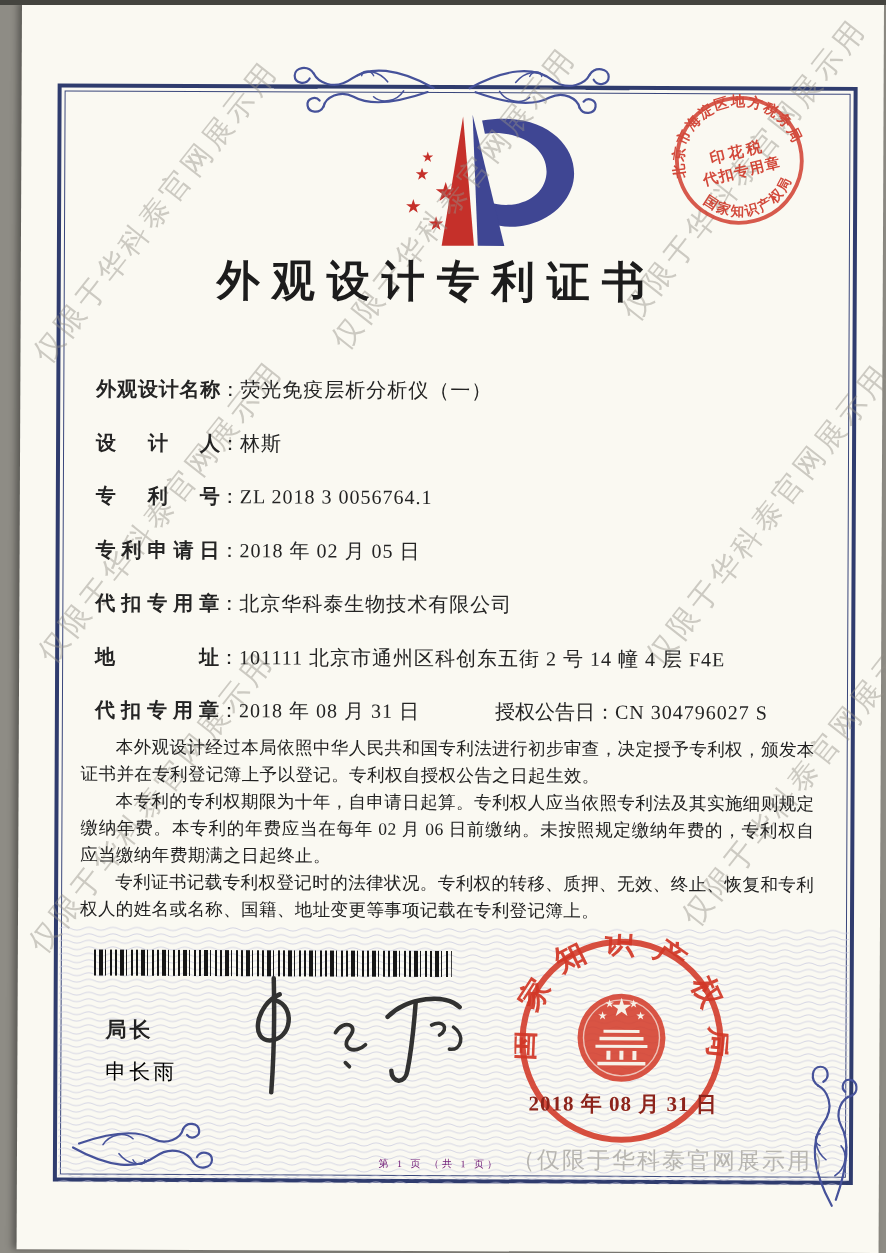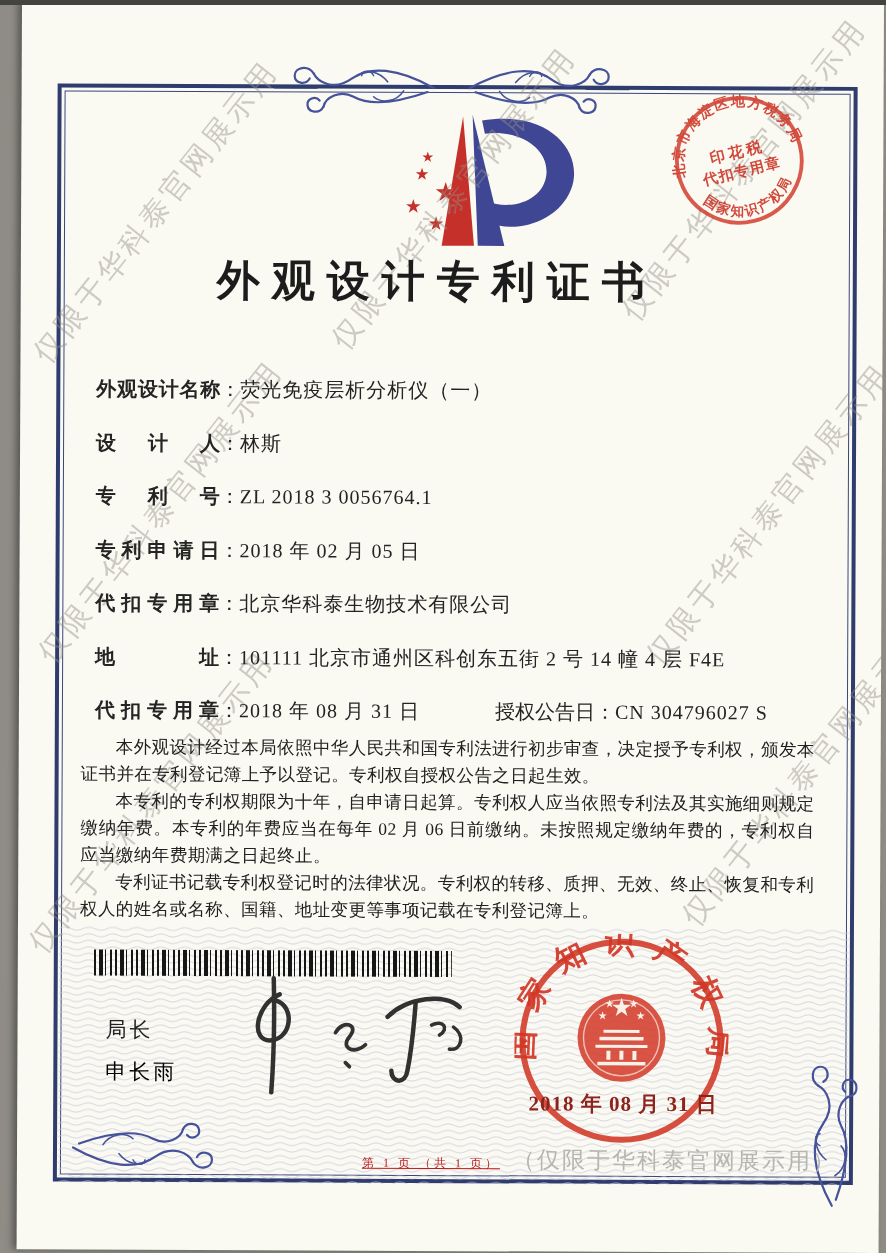--- a/index.html
+++ b/index.html
@@ -25,29 +25,29 @@
   .flabel{display:inline-block;width:124px;text-align:justify;text-align-last:justify;font-weight:bold;}
   .fvalue{letter-spacing:1px;}
   .grant-no{position:absolute;left:400px;top:0;}
   .paras{position:absolute;left:62px;top:732px;width:734px;font-size:17.5px;line-height:27px;
          color:#212121;text-align:justify;z-index:4;}
   .paras p{margin:0;text-indent:2em;letter-spacing:.4px;}
   .band{position:absolute;left:41px;right:31px;top:924px;height:257px;z-index:1;}
   .barcode{position:absolute;left:76px;top:948px;width:358px;height:26px;z-index:4;
     background:repeating-linear-gradient(90deg,#161616 0 2px,transparent 2px 5px,#161616 5px 9px,
     transparent 9px 11px,#161616 11px 12px,transparent 12px 16px,#161616 16px 18px,transparent 18px 21px);}
-  .signer-title{position:absolute;left:88px;top:1014px;font-size:21px;letter-spacing:3px;color:#222;z-index:4;}
+  .signer-title{position:absolute;left:88px;top:1014px;font-size:21px;letter-spacing:3px;color:#222;z-index:4;font-weight:bold;}
   .signer-name{position:absolute;left:88px;top:1056px;font-size:21px;letter-spacing:3px;color:#000000;z-index:4;}
   .signature{position:absolute;left:198px;top:972px;width:272px;height:128px;z-index:4;}
   .seal{position:absolute;left:497px;top:930px;width:214px;height:214px;z-index:4;}
   .seal-date{position:absolute;left:488px;top:1086px;width:236px;text-align:center;font-size:21px;
              font-weight:bold;color:#8d241b;letter-spacing:1px;z-index:5;}
   .footer{position:absolute;left:0;right:42px;top:1141px;display:flex;justify-content:flex-end;
           align-items:baseline;z-index:4;}
-  .page-info{font-size:12px;color:#b91c1c;letter-spacing:3px;text-decoration:underline;}
+  .page-info{font-size:10px;color:#701a75;letter-spacing:3px;}
   .footer-note{font-size:23px;color:#b7b5b0;letter-spacing:2px;margin-left:12px;
                font-family:"Liberation Sans","DejaVu Sans",sans-serif;}
   .orn{position:absolute;z-index:2;}
   .orn-top-right{transform:scaleX(-1);}
   .orn-bl{transform:scale(-1,-1);}
   .orn-right{transform:rotate(-90deg) scaleX(-1);}
 </style>
 </head>
 <body>
 

